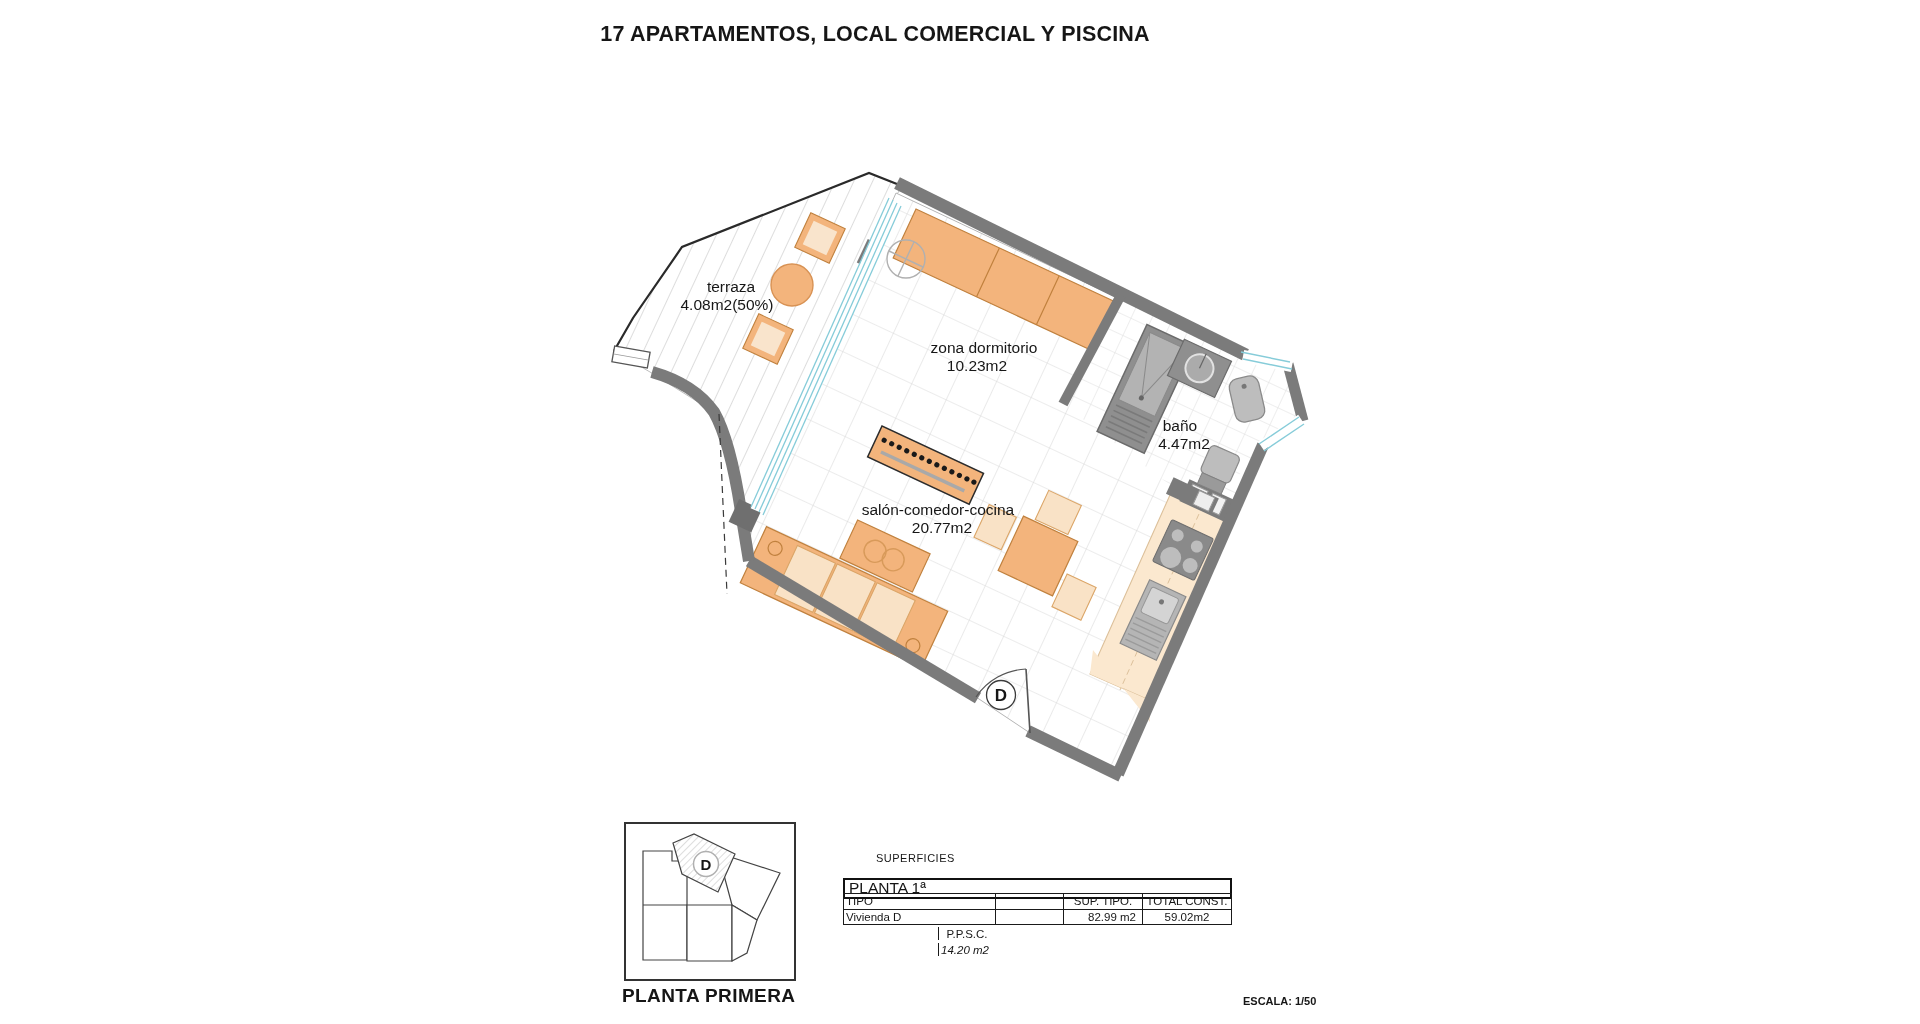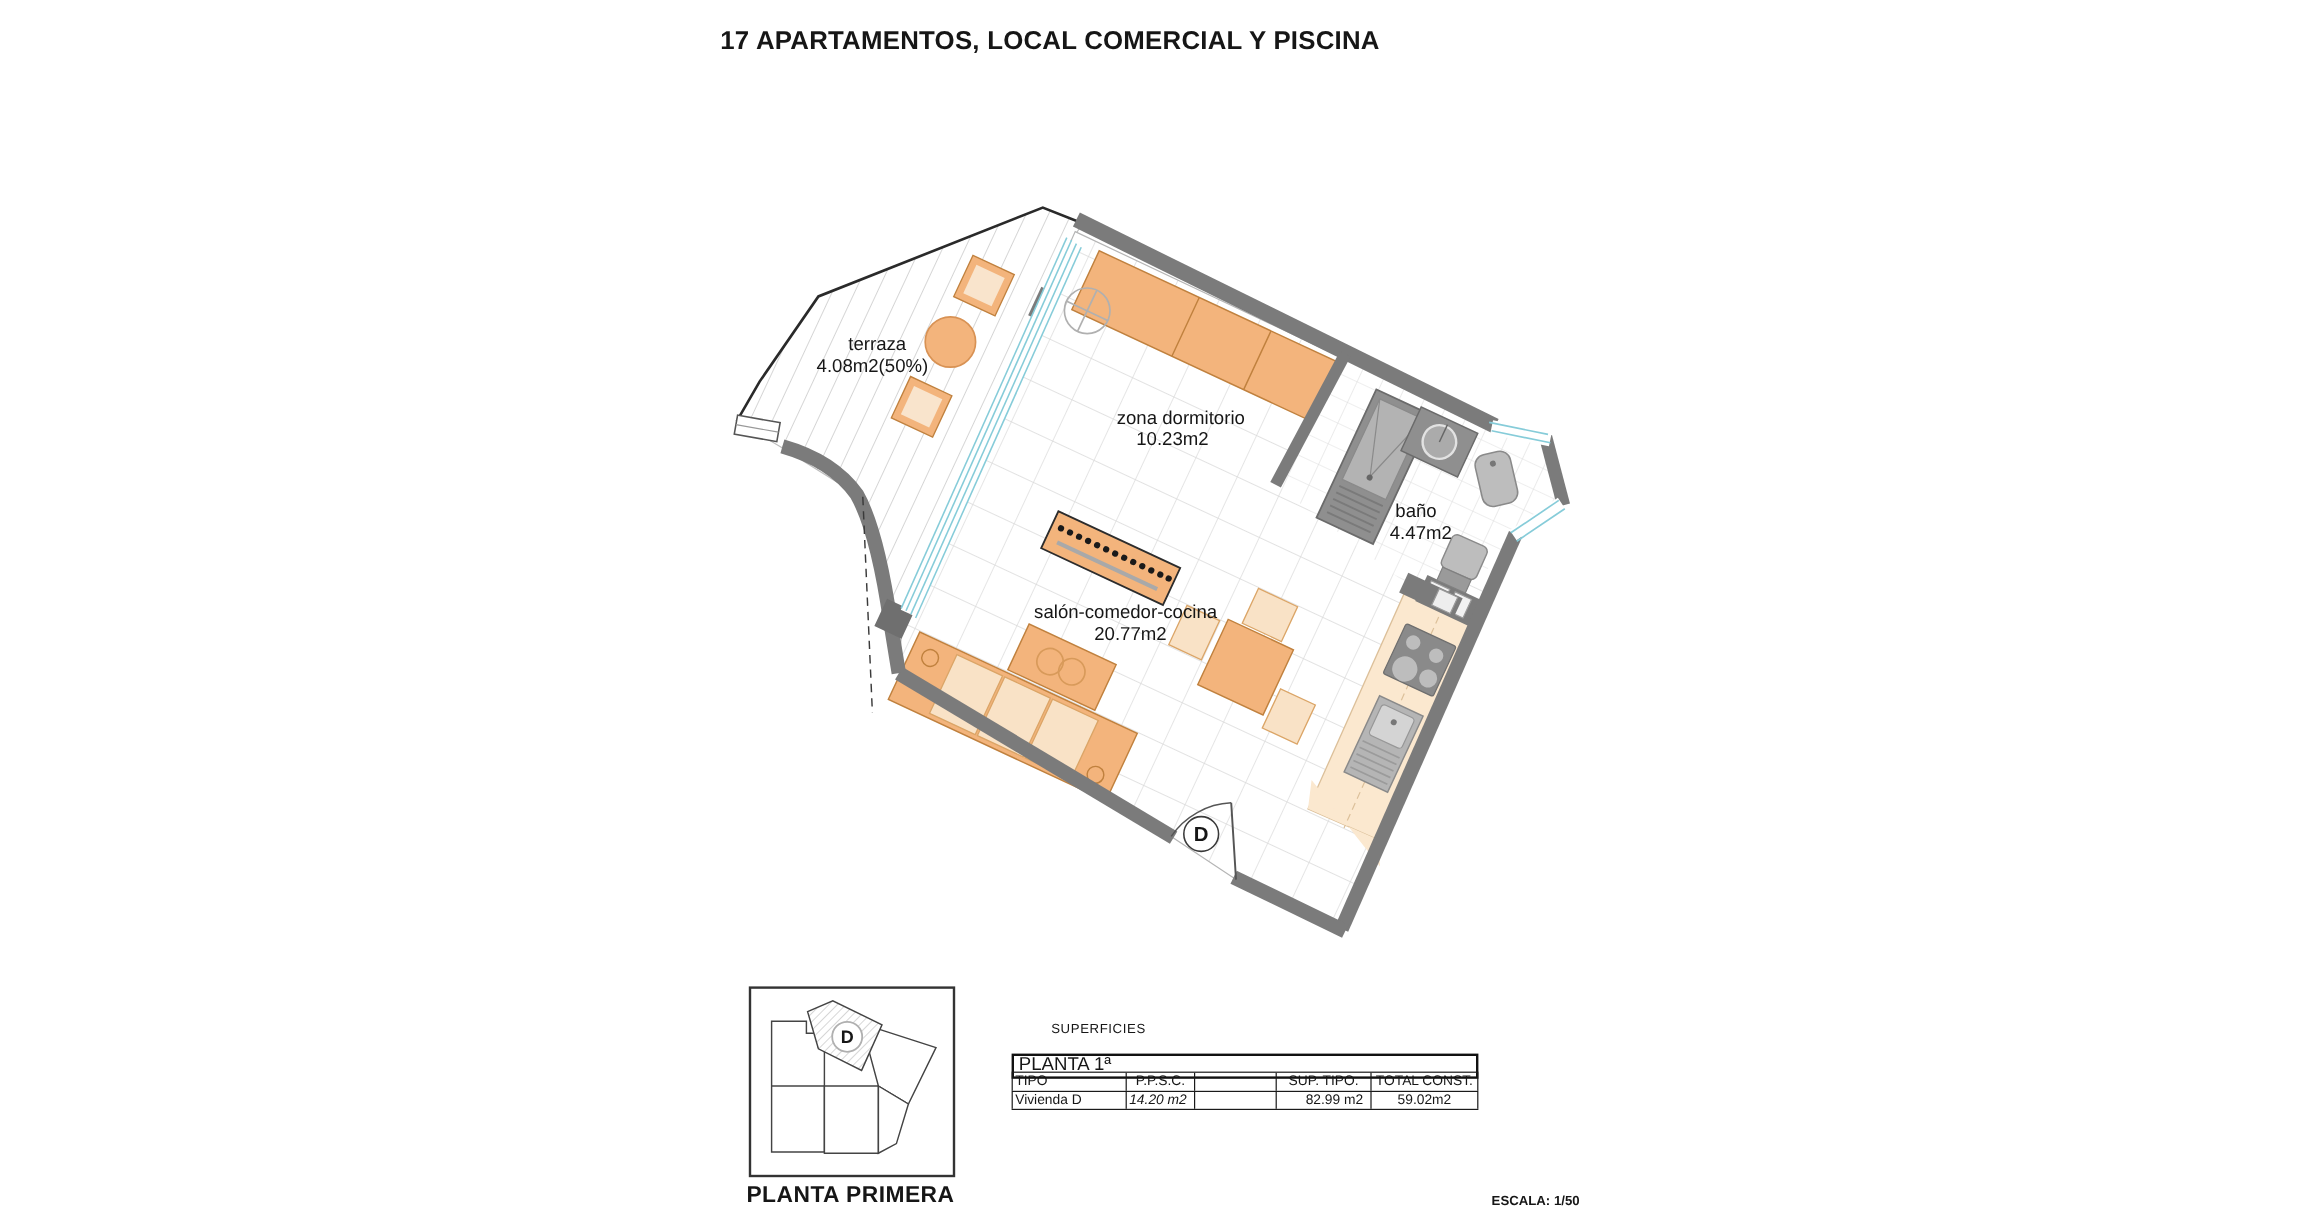--- a/index.html
+++ b/index.html
@@ -17,21 +17,21 @@
   .planta-box{position:absolute;left:843px;top:878px;width:389px;height:21px;
               border:2.5px solid #111;box-sizing:border-box;font-size:15.5px;
               line-height:16px;padding-left:4px;white-space:nowrap;}
   .tbl{position:absolute;left:843px;top:893px;width:389px;
        border-top:1.3px solid #1a1a1a;border-bottom:1.3px solid #1a1a1a;box-sizing:border-box;}
   .tr{display:flex;height:14.5px;}
   .tr.hdr{border-bottom:1.2px solid #1a1a1a;}
   .td{border-left:1.2px solid #1a1a1a;box-sizing:border-box;font-size:11.5px;
       line-height:12.5px;padding:1px 2px 12px 2px;white-space:nowrap;overflow:hidden;}
   .td:last-child{border-right:1.2px solid #1a1a1a;}
-  .c0{width:95px;} .c1{width:57px;text-align:center;} .c2{width:68px;}
+  .c0{width:95px;} .c1{width:57px;text-align:center;margin-top:33px;} .c2{width:68px;}
   .c3{width:79px;text-align:center;} .c4{width:90px;text-align:center;}
   .bold{font-weight:normal;}
   .escala{position:absolute;left:1243px;top:995px;font-size:11px;font-weight:bold;}
 </style>
 </head>
 <body>
 
 <div class="stage">
 
 <svg width="1920" height="1024" viewBox="0 0 1920 1024">

